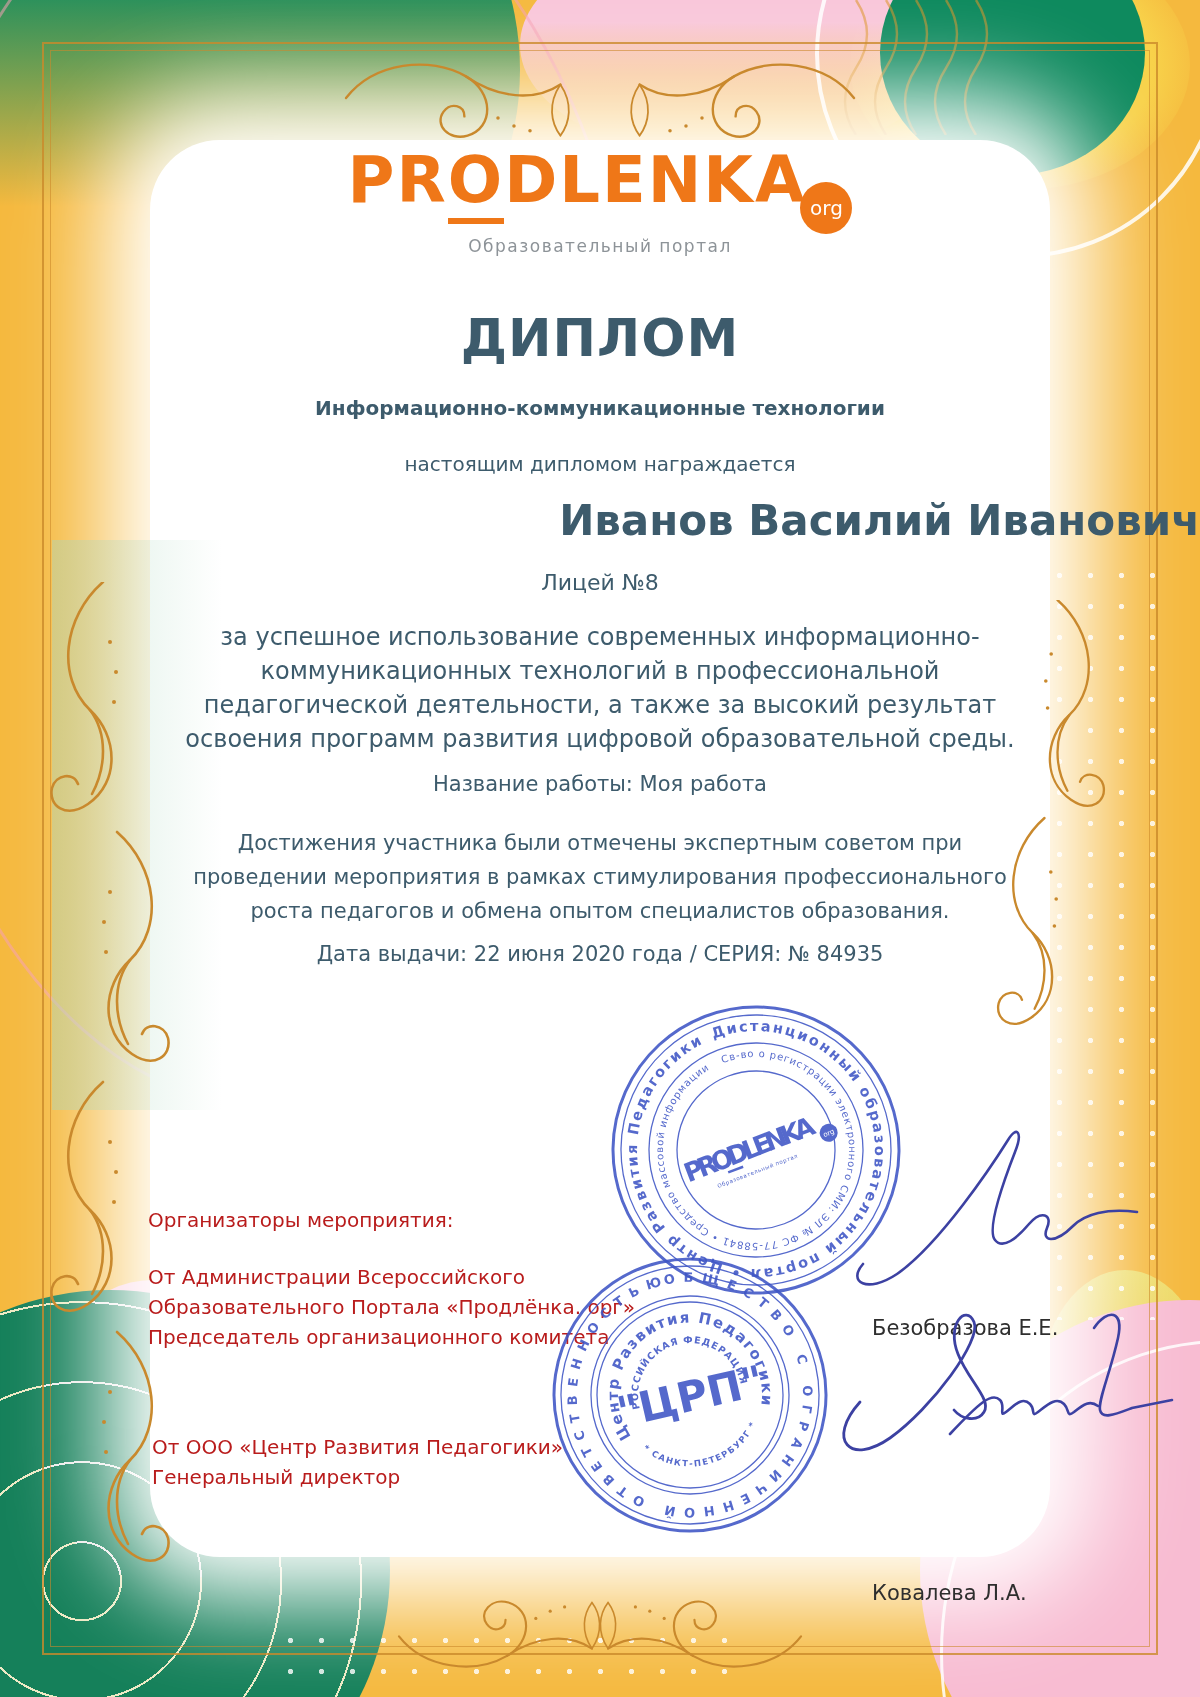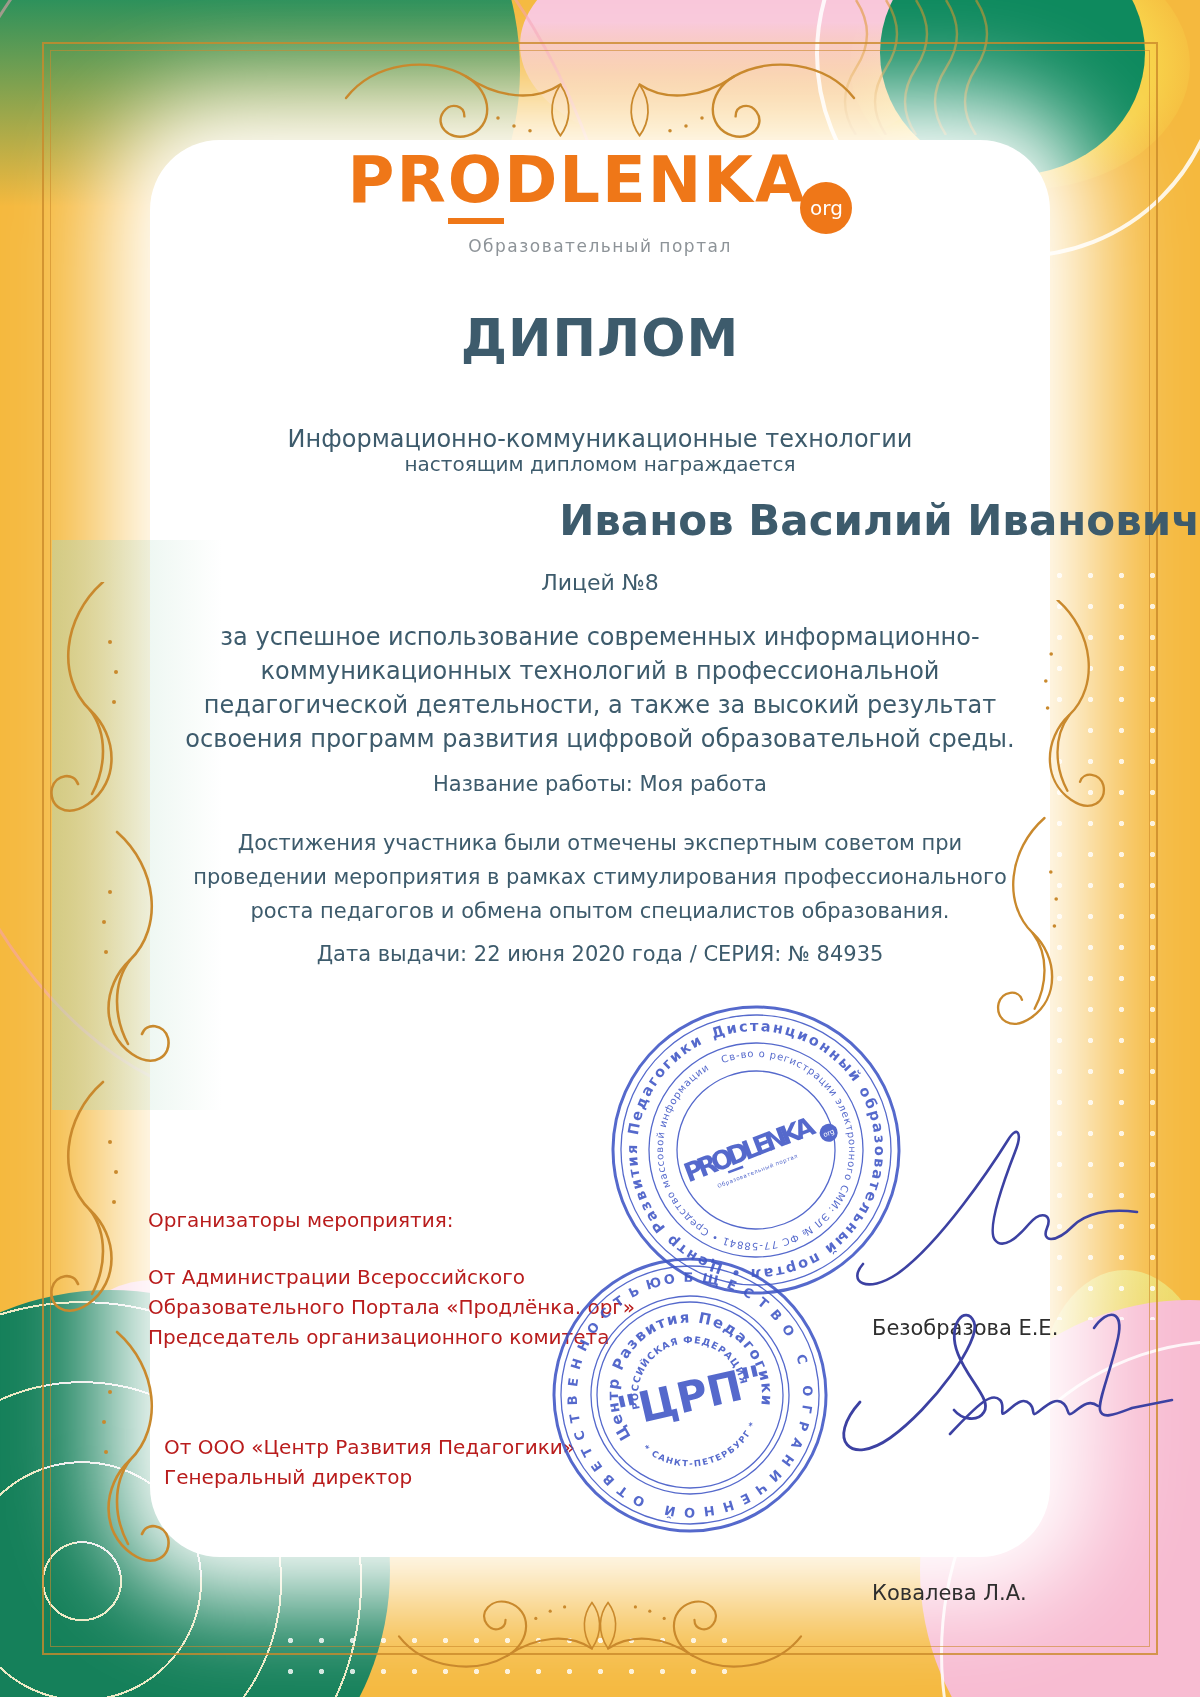--- a/index.html
+++ b/index.html
@@ -55,33 +55,33 @@
   .content{position:absolute; inset:0; z-index:5; color:#3d5b6c;}
   .cx{left:0; right:0; text-align:center; position:absolute;}
   .logo-row{top:148px; display:flex; justify-content:center; align-items:flex-end; width:100%;}
   .brand{font-size:64px; font-weight:700; color:#ef7718; letter-spacing:2px; line-height:1;}
   .brand .u{border-bottom:6px solid #ef7718; padding-bottom:1px;}
   .org-badge{width:52px; height:52px; border-radius:50%; background:#ef7718; color:#fff;
      font-size:20px; display:flex; align-items:center; justify-content:center;
      margin-left:-6px; transform:translateY(22px); font-weight:400;}
   .logo-sub{top:236px; color:#8d9398; font-size:17px; letter-spacing:1.5px;}
   .title{top:308px; font-size:52px; font-weight:700; letter-spacing:1px;}
-  .category{top:396px; font-size:24px; font-weight:400;margin-top:29px;}
+  .category{top:396px; font-size:20px; font-weight:700;}
   .awarded{top:452px; font-size:20px;text-align:center;}
   .recipient{top:496px; font-size:42px; font-weight:700;text-align:right;}
   .school{top:570px; font-size:22px;}
   .body1{top:620px; font-size:24px; line-height:34px; width:850px; left:175px;}
   .workline{top:772px; font-size:21px;}
   .body2{top:826px; font-size:21px; line-height:34px; width:860px; left:170px;}
   .issueline{top:942px; font-size:21px;}
   .org-text{position:absolute; color:#b91c1c; font-size:20px; line-height:1.5;
      white-space:pre-line; font-family:"DejaVu Sans","Liberation Sans",sans-serif;}
   .org-head{left:148px; top:1205px;}
   .org-1{left:148px; top:1262px; width:500px;}
-  .org-2{left:164px; top:1432px; width:500px;}
+  .org-2{left:152px; top:1432px; width:500px;}
   .sig-name{position:absolute; color:#2e2e2e; font-size:21px;}
   .name-1{left:872px; top:1316px;}
   .name-2{left:872px; top:1581px;}
   .stamp{position:absolute; z-index:5; opacity:.88;}
   .stamp1{left:606px; top:1000px; transform:rotate(-21deg);}
   .stamp2{left:545px; top:1250px; transform:rotate(-13deg);}
   .sig{position:absolute; z-index:6;}
   .sig1{left:845px; top:1112px;}
   .sig2{left:832px; top:1282px;}
   .stext{fill:#3e55c5; font-family:"DejaVu Sans",sans-serif;}

